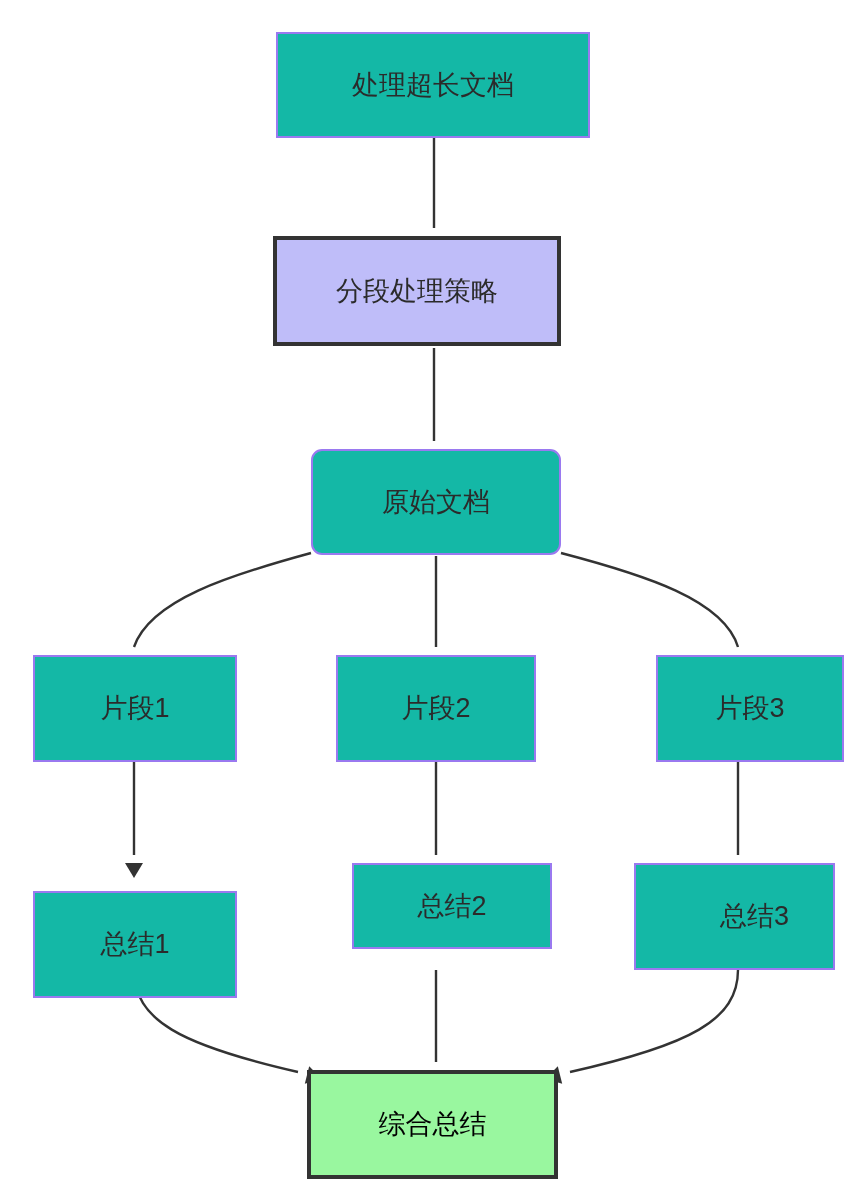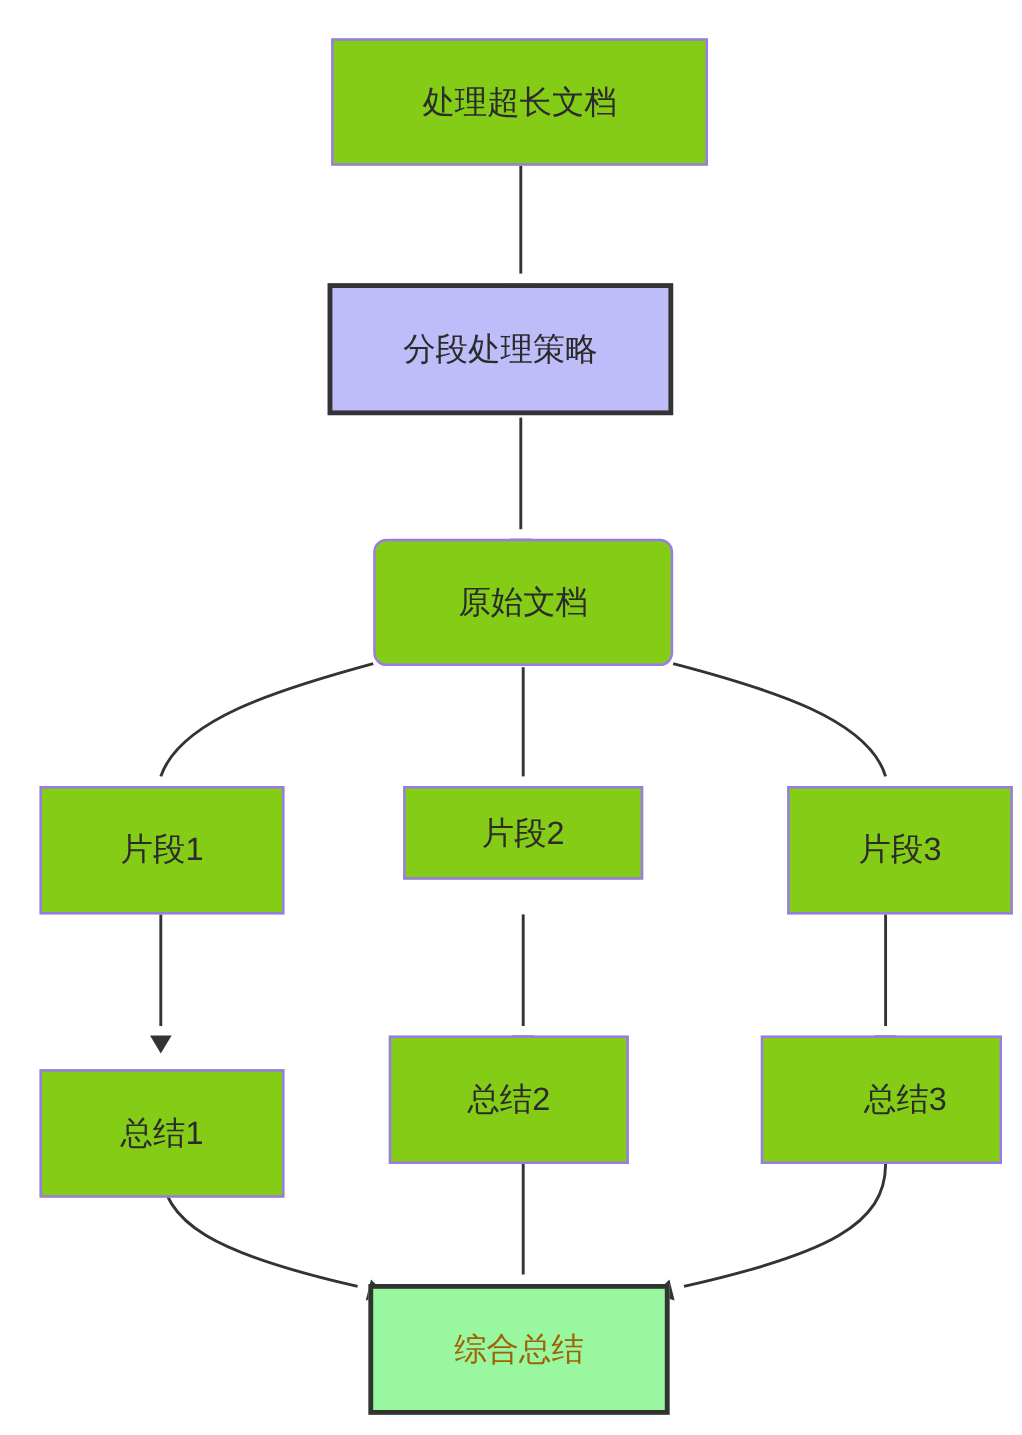--- a/index.html
+++ b/index.html
@@ -35,37 +35,37 @@
     justify-content: center;
     text-align: center;
     line-height: 1.2;
   }
   .node-label {
     display: block;
     white-space: nowrap;
   }
   
   .node.style-light {
-    background: #84cc16;
+    background: #14b8a6;
     border: 2px solid #9a79f0;
     color: #2b2b2b;
     font-size: 27px;
   }
   
   .node.style-purple {
     background: #bfbdf9;
     border: 4px solid #333333;
     color: #2b2b2b;
     font-size: 27px;
   }
   
   .node.style-green {
     background: #99f79f;
     border: 4px solid #333333;
-    color: #a16207;
+    color: #000000;
     font-size: 27px;
   }
   .edge-path {
     fill: none;
     stroke: #333333;
     stroke-width: 2.4;
   }
   .edge-head {
     fill: #333333;
     stroke: none;
@@ -104,30 +104,30 @@
     </div>
     <div class="node style-purple" style="left: 273px; top: 236px; width: 288px; height: 110px;">
       <span class="node-label">分段处理策略</span>
     </div>
     <div class="node style-light" style="left: 311px; top: 449px; width: 250px; height: 106px; border-radius: 11px;">
       <span class="node-label">原始文档</span>
     </div>
     <div class="node style-light" style="left: 33px; top: 655px; width: 204px; height: 107px;">
       <span class="node-label">片段1</span>
     </div>
-    <div class="node style-light" style="left: 336px; top: 655px; width: 200px; height: 78px;">
+    <div class="node style-light" style="left: 336px; top: 655px; width: 200px; height: 107px;">
       <span class="node-label">片段2</span>
     </div>
     <div class="node style-light" style="left: 656px; top: 655px; width: 188px; height: 107px;">
       <span class="node-label">片段3</span>
     </div>
     <div class="node style-light" style="left: 33px; top: 863px; width: 204px; height: 107px; margin-top: 28px;">
       <span class="node-label">总结1</span>
     </div>
-    <div class="node style-light" style="left: 324px; top: 863px; width: 200px; height: 107px;">
+    <div class="node style-light" style="left: 352px; top: 863px; width: 200px; height: 86px;">
       <span class="node-label">总结2</span>
     </div>
     <div class="node style-light" style="left: 634px; top: 863px; width: 201px; height: 107px; padding-left: 40px;">
       <span class="node-label">总结3</span>
     </div>
     <div class="node style-green" style="left: 307px; top: 1070px; width: 251px; height: 109px;">
       <span class="node-label">综合总结</span>
     </div>
   </div>
 

